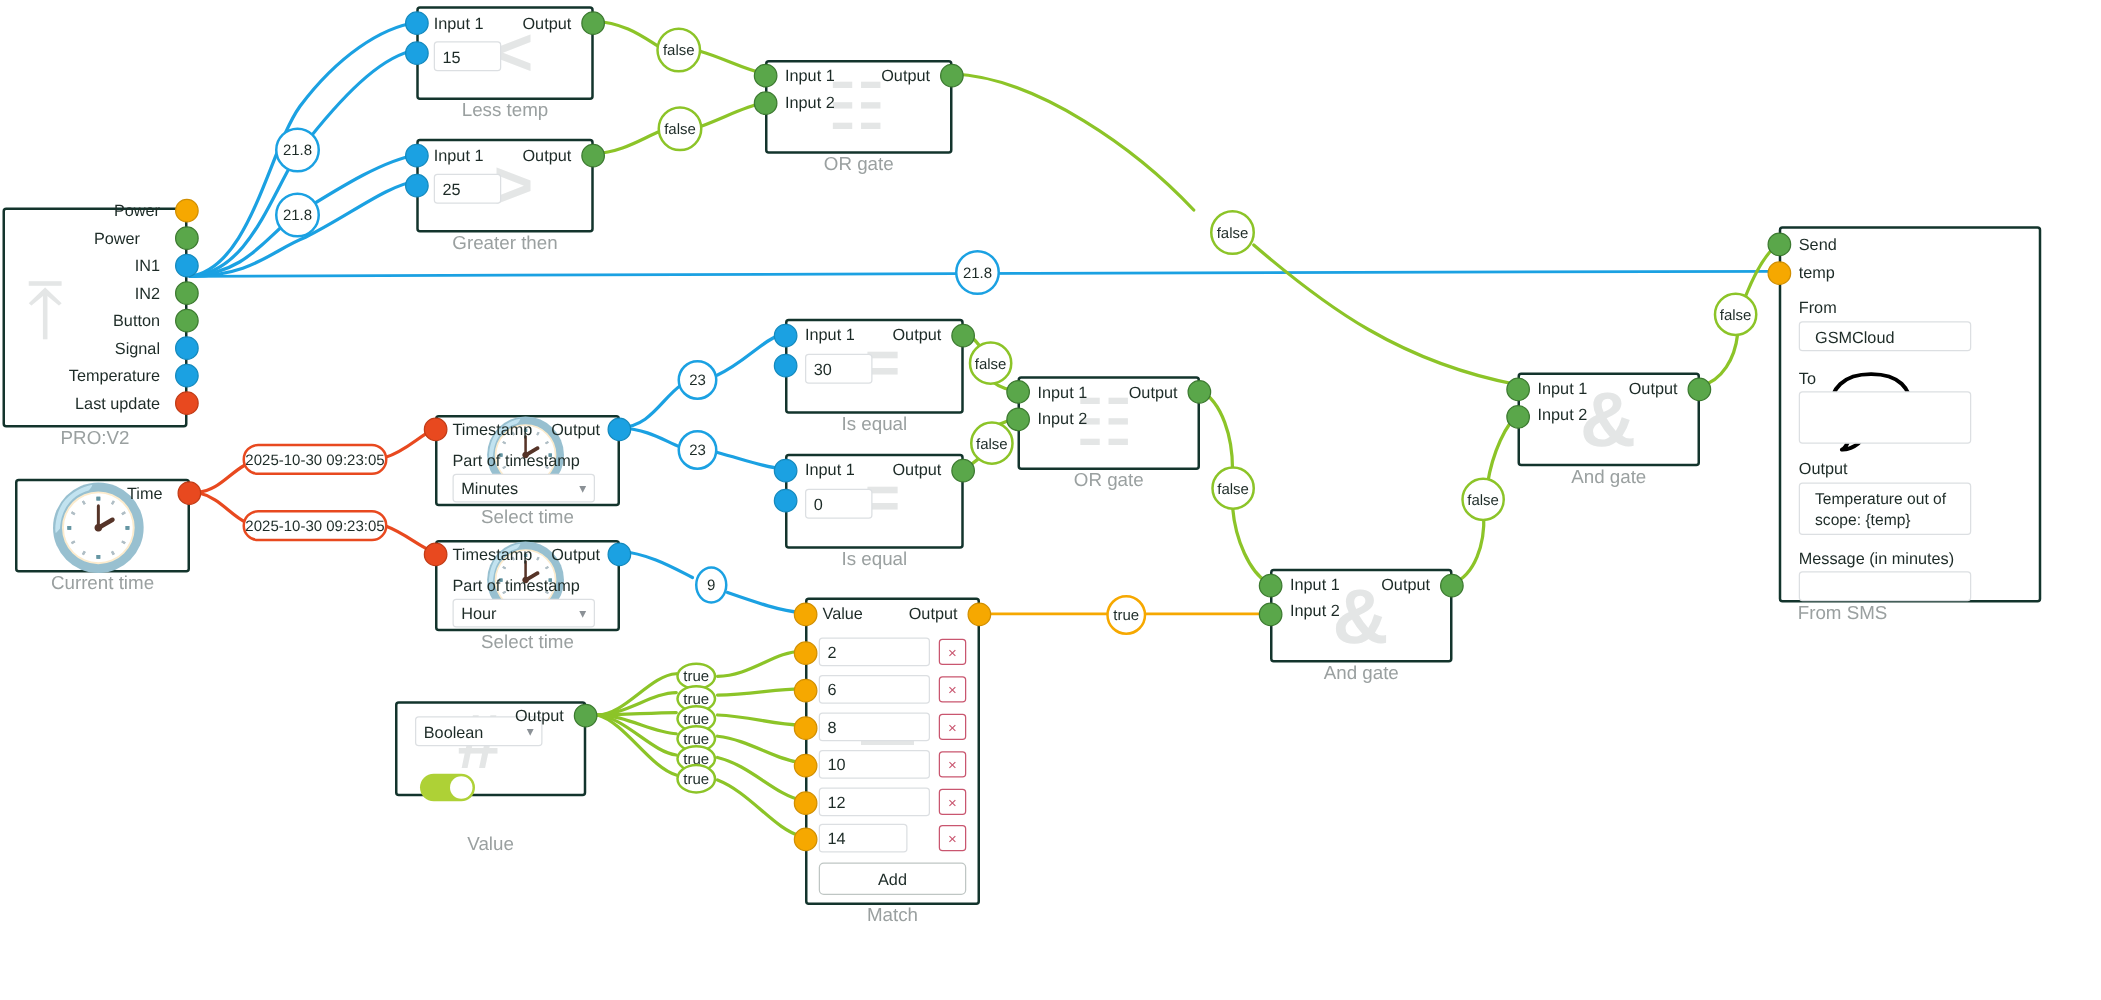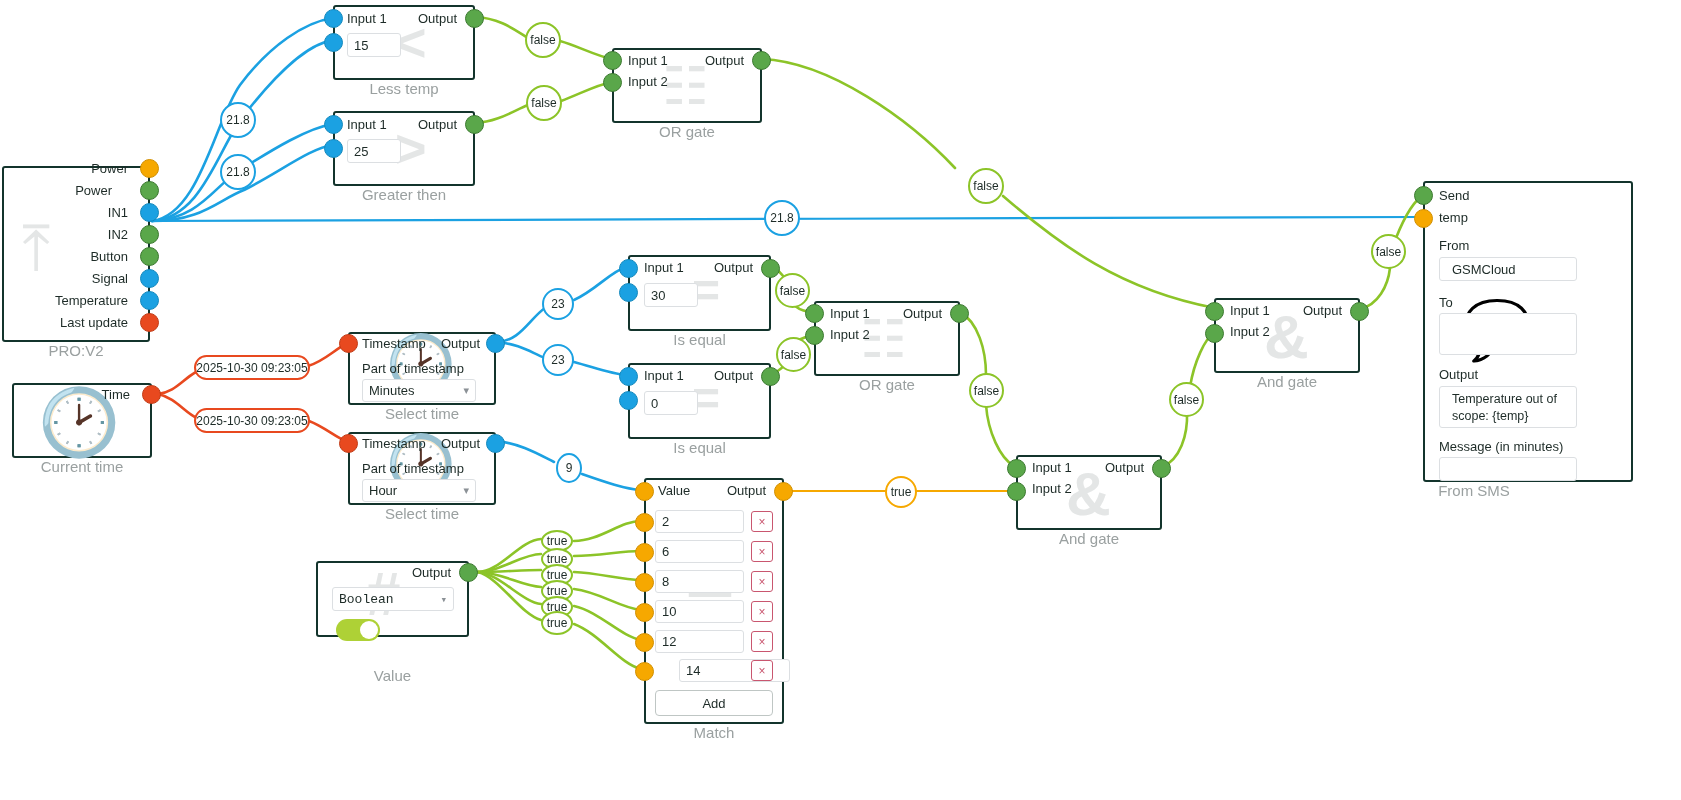--- a/index.html
+++ b/index.html
@@ -317,21 +317,21 @@
     <div class="port p-green" style="left:-11px;top:1px;"></div>
     <div class="port p-green" style="left:-11px;top:23px;"></div>
     <div class="port p-green" style="right:-11px;top:1px;"></div>
     <div class="node-title">OR gate</div>
   </div>
 
   <div class="node" style="left:316px;top:561px;width:153px;height:76px;">
     <div class="watermark" style="left:48px;top:0px;font-size:62px;font-weight:bold;">#</div>
     <div class="port-label pl-left" style="right:16px;top:2px;">Output</div>
     <div class="port p-green" style="right:-11px;top:0px;"></div>
-    <div class="selbox" style="left:14px;top:24px;width:122px;height:24px;font-family:Liberation Mono, monospace;">
+    <div class="selbox" style="left:14px;top:10px;width:102px;height:24px;">
       <span>Boolean</span>
       <span class="chev">▾</span>
     </div>
     <div class="toggle" style="left:18px;top:56px;">
       <div class="knob"></div>
     </div>
     <div class="node-title" style="top:calc(100% + 30px);">Value</div>
   </div>
 
   <div class="node" style="left:644px;top:478px;width:140px;height:246px;">
@@ -346,21 +346,21 @@
     <div class="port p-orange" style="left:-11px;top:93px;"></div>
     <div class="port p-orange" style="left:-11px;top:123px;"></div>
     <div class="port p-orange" style="left:-11px;top:153px;"></div>
     <div class="port p-orange" style="left:-11px;top:182px;"></div>
 
     <input class="txtbox" style="left: 9px; top: 30px; width: 89px; height: 23px;" value="2">
     <input class="txtbox" style="left: 9px; top: 60px; width: 89px; height: 23px;" value="6">
     <input class="txtbox" style="left: 9px; top: 90px; width: 89px; height: 23px;" value="8">
     <input class="txtbox" style="left: 9px; top: 120px; width: 89px; height: 23px;" value="10">
     <input class="txtbox" style="left: 9px; top: 150px; width: 89px; height: 23px;" value="12">
-    <input class="txtbox" style="left: 9px; top: 179px; width: 111px; height: 23px; margin-left: 24px;" value="14">
+    <input class="txtbox" style="left: 9px; top: 179px; width: 71px; height: 23px;" value="14">
 
     <div class="xbtn" style="left:105px;top:31px;">×</div>
     <div class="xbtn" style="left:105px;top:61px;">×</div>
     <div class="xbtn" style="left:105px;top:91px;">×</div>
     <div class="xbtn" style="left:105px;top:121px;">×</div>
     <div class="xbtn" style="left:105px;top:151px;">×</div>
     <div class="xbtn" style="left:105px;top:180px;">×</div>
 
     <div class="addbtn" style="left:9px;top:210px;width:118px;height:26px;">Add</div>
     <div class="node-title">Match</div>

